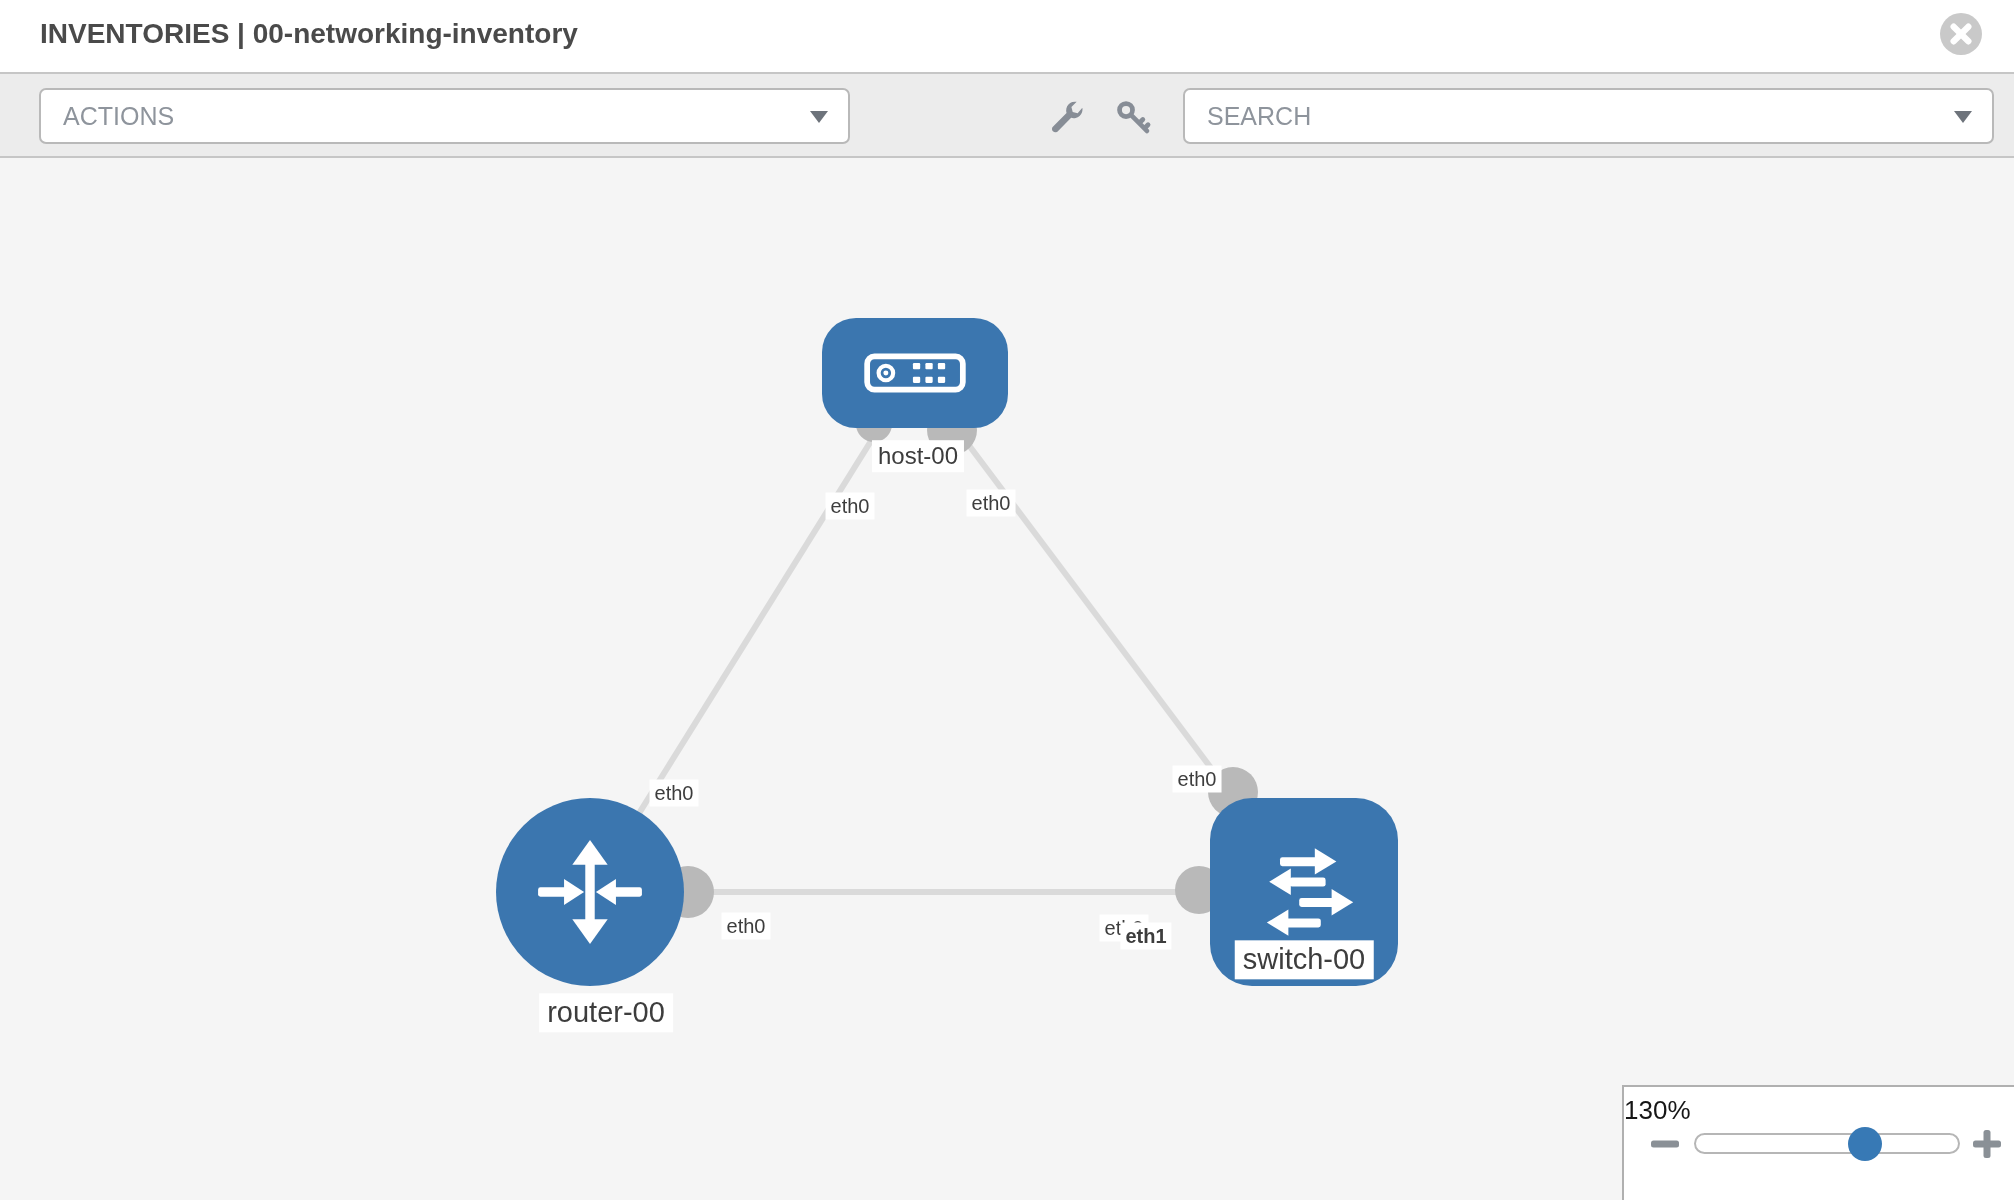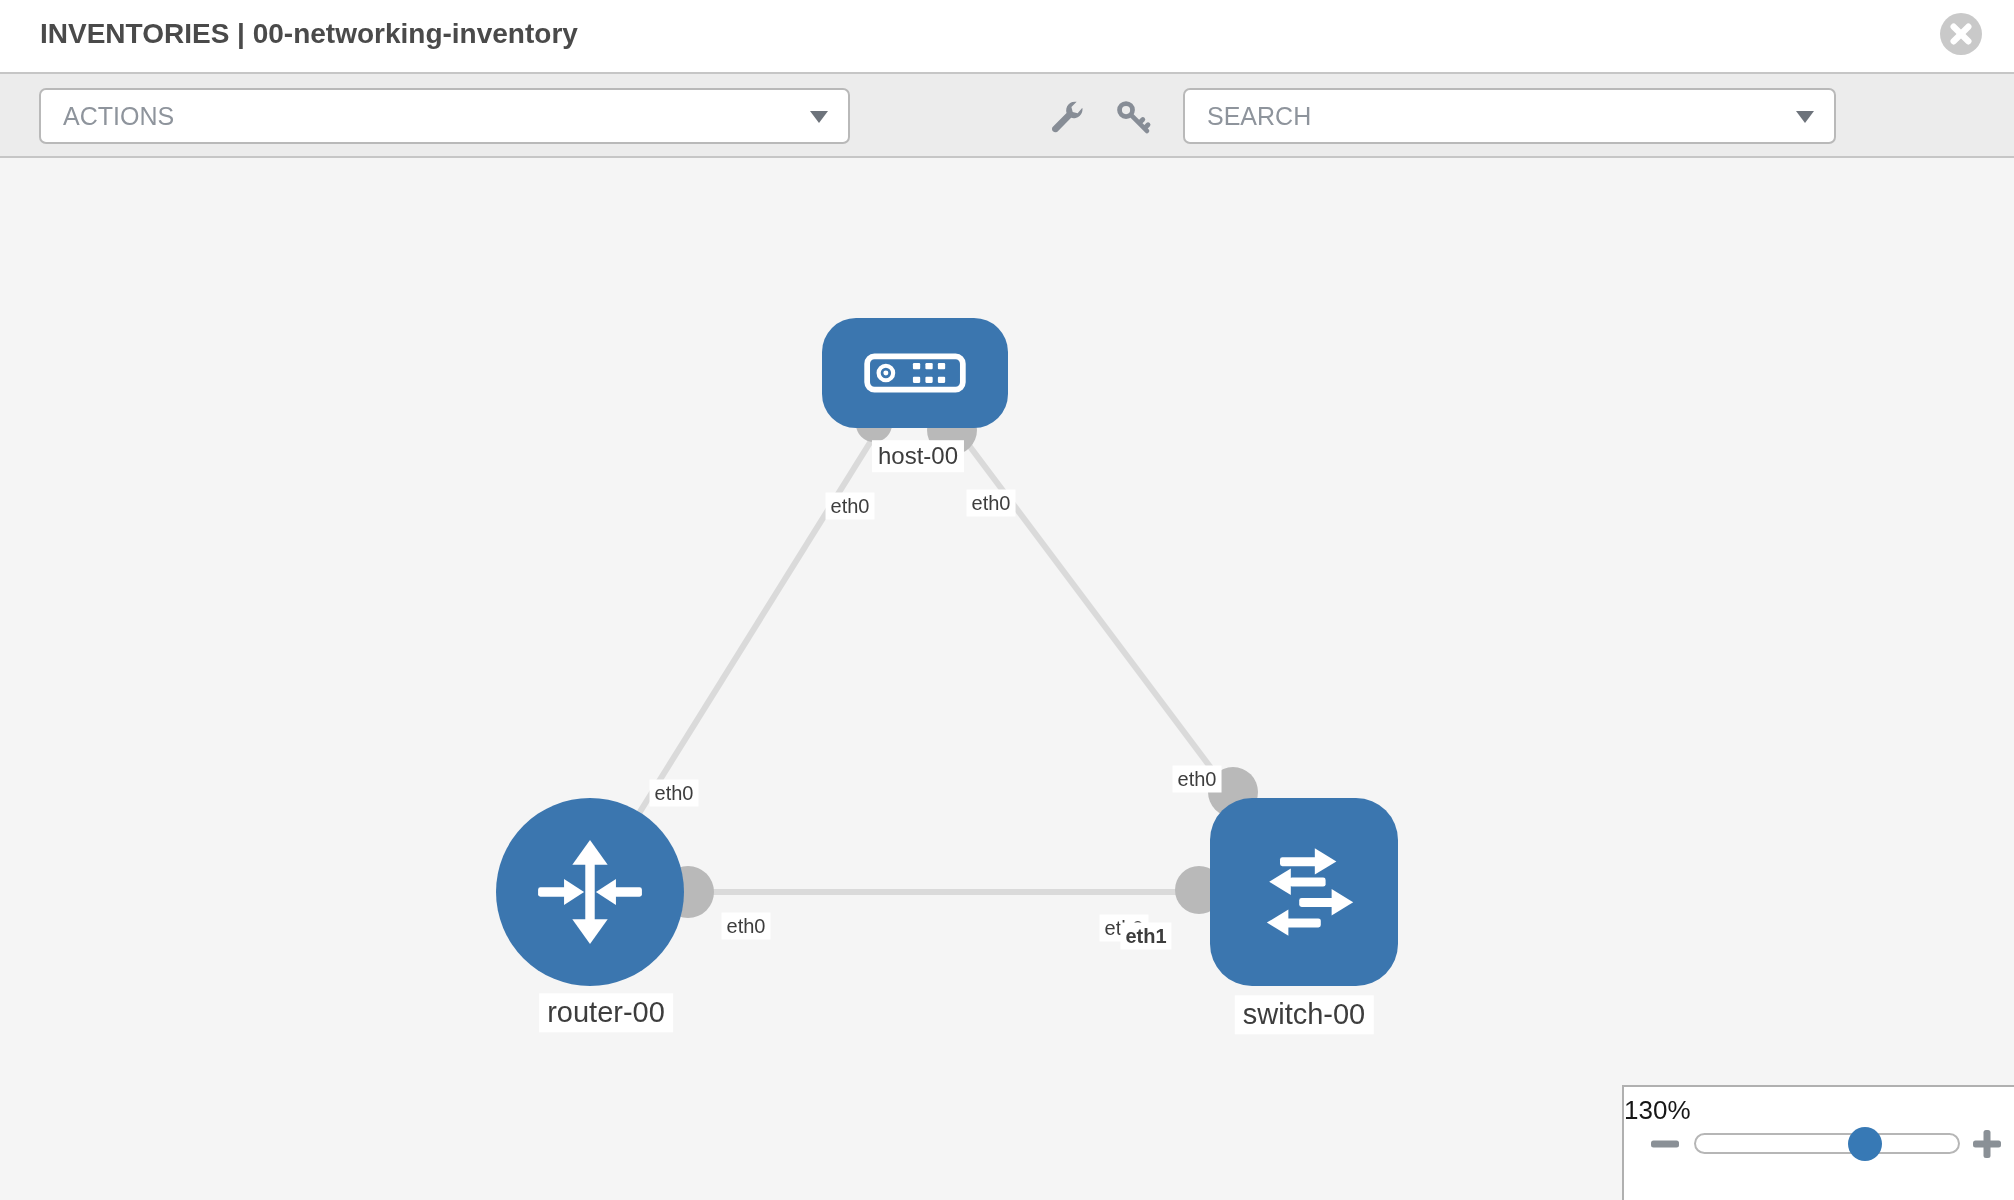--- a/index.html
+++ b/index.html
@@ -15,21 +15,21 @@
     background:#c9c9c9;display:flex;align-items:center;justify-content:center;cursor:pointer;}
   
   .toolbar{position:absolute;left:0;top:72px;width:2014px;height:86px;background:#ececec;
     border-top:2px solid #c6c6c6;border-bottom:2px solid #c6c6c6;box-sizing:border-box;z-index:10;}
   .tb-select{position:absolute;top:14px;height:56px;background:#fff;border:2px solid #b9b9b9;
     border-radius:7px;box-sizing:border-box;display:flex;align-items:center;padding:0 22px;
     color:#8e949c;font-size:25px;cursor:pointer;}
   .tb-select .caret{position:absolute;right:20px;top:50%;margin-top:-5px;width:0;height:0;
     border-left:9px solid transparent;border-right:9px solid transparent;border-top:12px solid #6d737b;}
   .tb-actions{left:39px;width:811px;}
-  .tb-search{left:1183px;width:653px;}
+  .tb-search{left:1183px;width:811px;}
   .tb-icon{position:absolute;top:24px;width:38px;height:38px;color:#878d96;cursor:pointer;}
   .tb-icon svg{width:38px;height:38px;display:block;}
   .tb-icon-wrench{left:1048px;}
   .tb-icon-key{left:1114px;}
   
   .canvas{position:absolute;left:0;top:158px;width:2014px;height:1042px;background:#f5f5f5;z-index:1;}
   svg.netlayer{position:absolute;left:0;top:0;width:2014px;height:1200px;z-index:2;}
   .node{position:absolute;z-index:3;background:#3b76af;display:flex;align-items:center;justify-content:center;cursor:pointer;}
   .node svg{display:block;}
   .node-host{left:822px;top:318px;width:186px;height:110px;border-radius:34px;}
@@ -119,21 +119,21 @@
 
 <div class="lbl lbl-eth" style="left:1124px;top:888px;">eth0</div>
 <div class="lbl lbl-eth" style="left:1146px;top:896px;font-weight:bold;">eth1</div>
 <div class="lbl lbl-eth" style="left:850px;top:466px;">eth0</div>
 <div class="lbl lbl-node" style="left:918px;top:456px;">host-00</div>
 <div class="lbl lbl-eth" style="left:991px;top:463px;">eth0</div>
 <div class="lbl lbl-eth" style="left:674px;top:753px;">eth0</div>
 <div class="lbl lbl-eth" style="left:1197px;top:739px;">eth0</div>
 <div class="lbl lbl-eth" style="left:746px;top:886px;">eth0</div>
 <div class="lbl lbl-node-big" style="left:590px;top:1013px;margin-left:16px;">router-00</div>
-<div class="lbl lbl-node-big" style="left:1304px;top:1015px;">switch-00</div>
+<div class="lbl lbl-node-big" style="left:1304px;top:960px;">switch-00</div>
 
 <div class="header">
   <div class="page-title">INVENTORIES | 00-networking-inventory</div>
   <div class="close-btn">
     <svg width="42" height="42" viewBox="0 0 40 40">
       <g stroke="#fff" stroke-width="6" stroke-linecap="round">
         <line x1="13" y1="13" x2="27" y2="27"></line>
         <line x1="27" y1="13" x2="13" y2="27"></line>
       </g>
     </svg>

